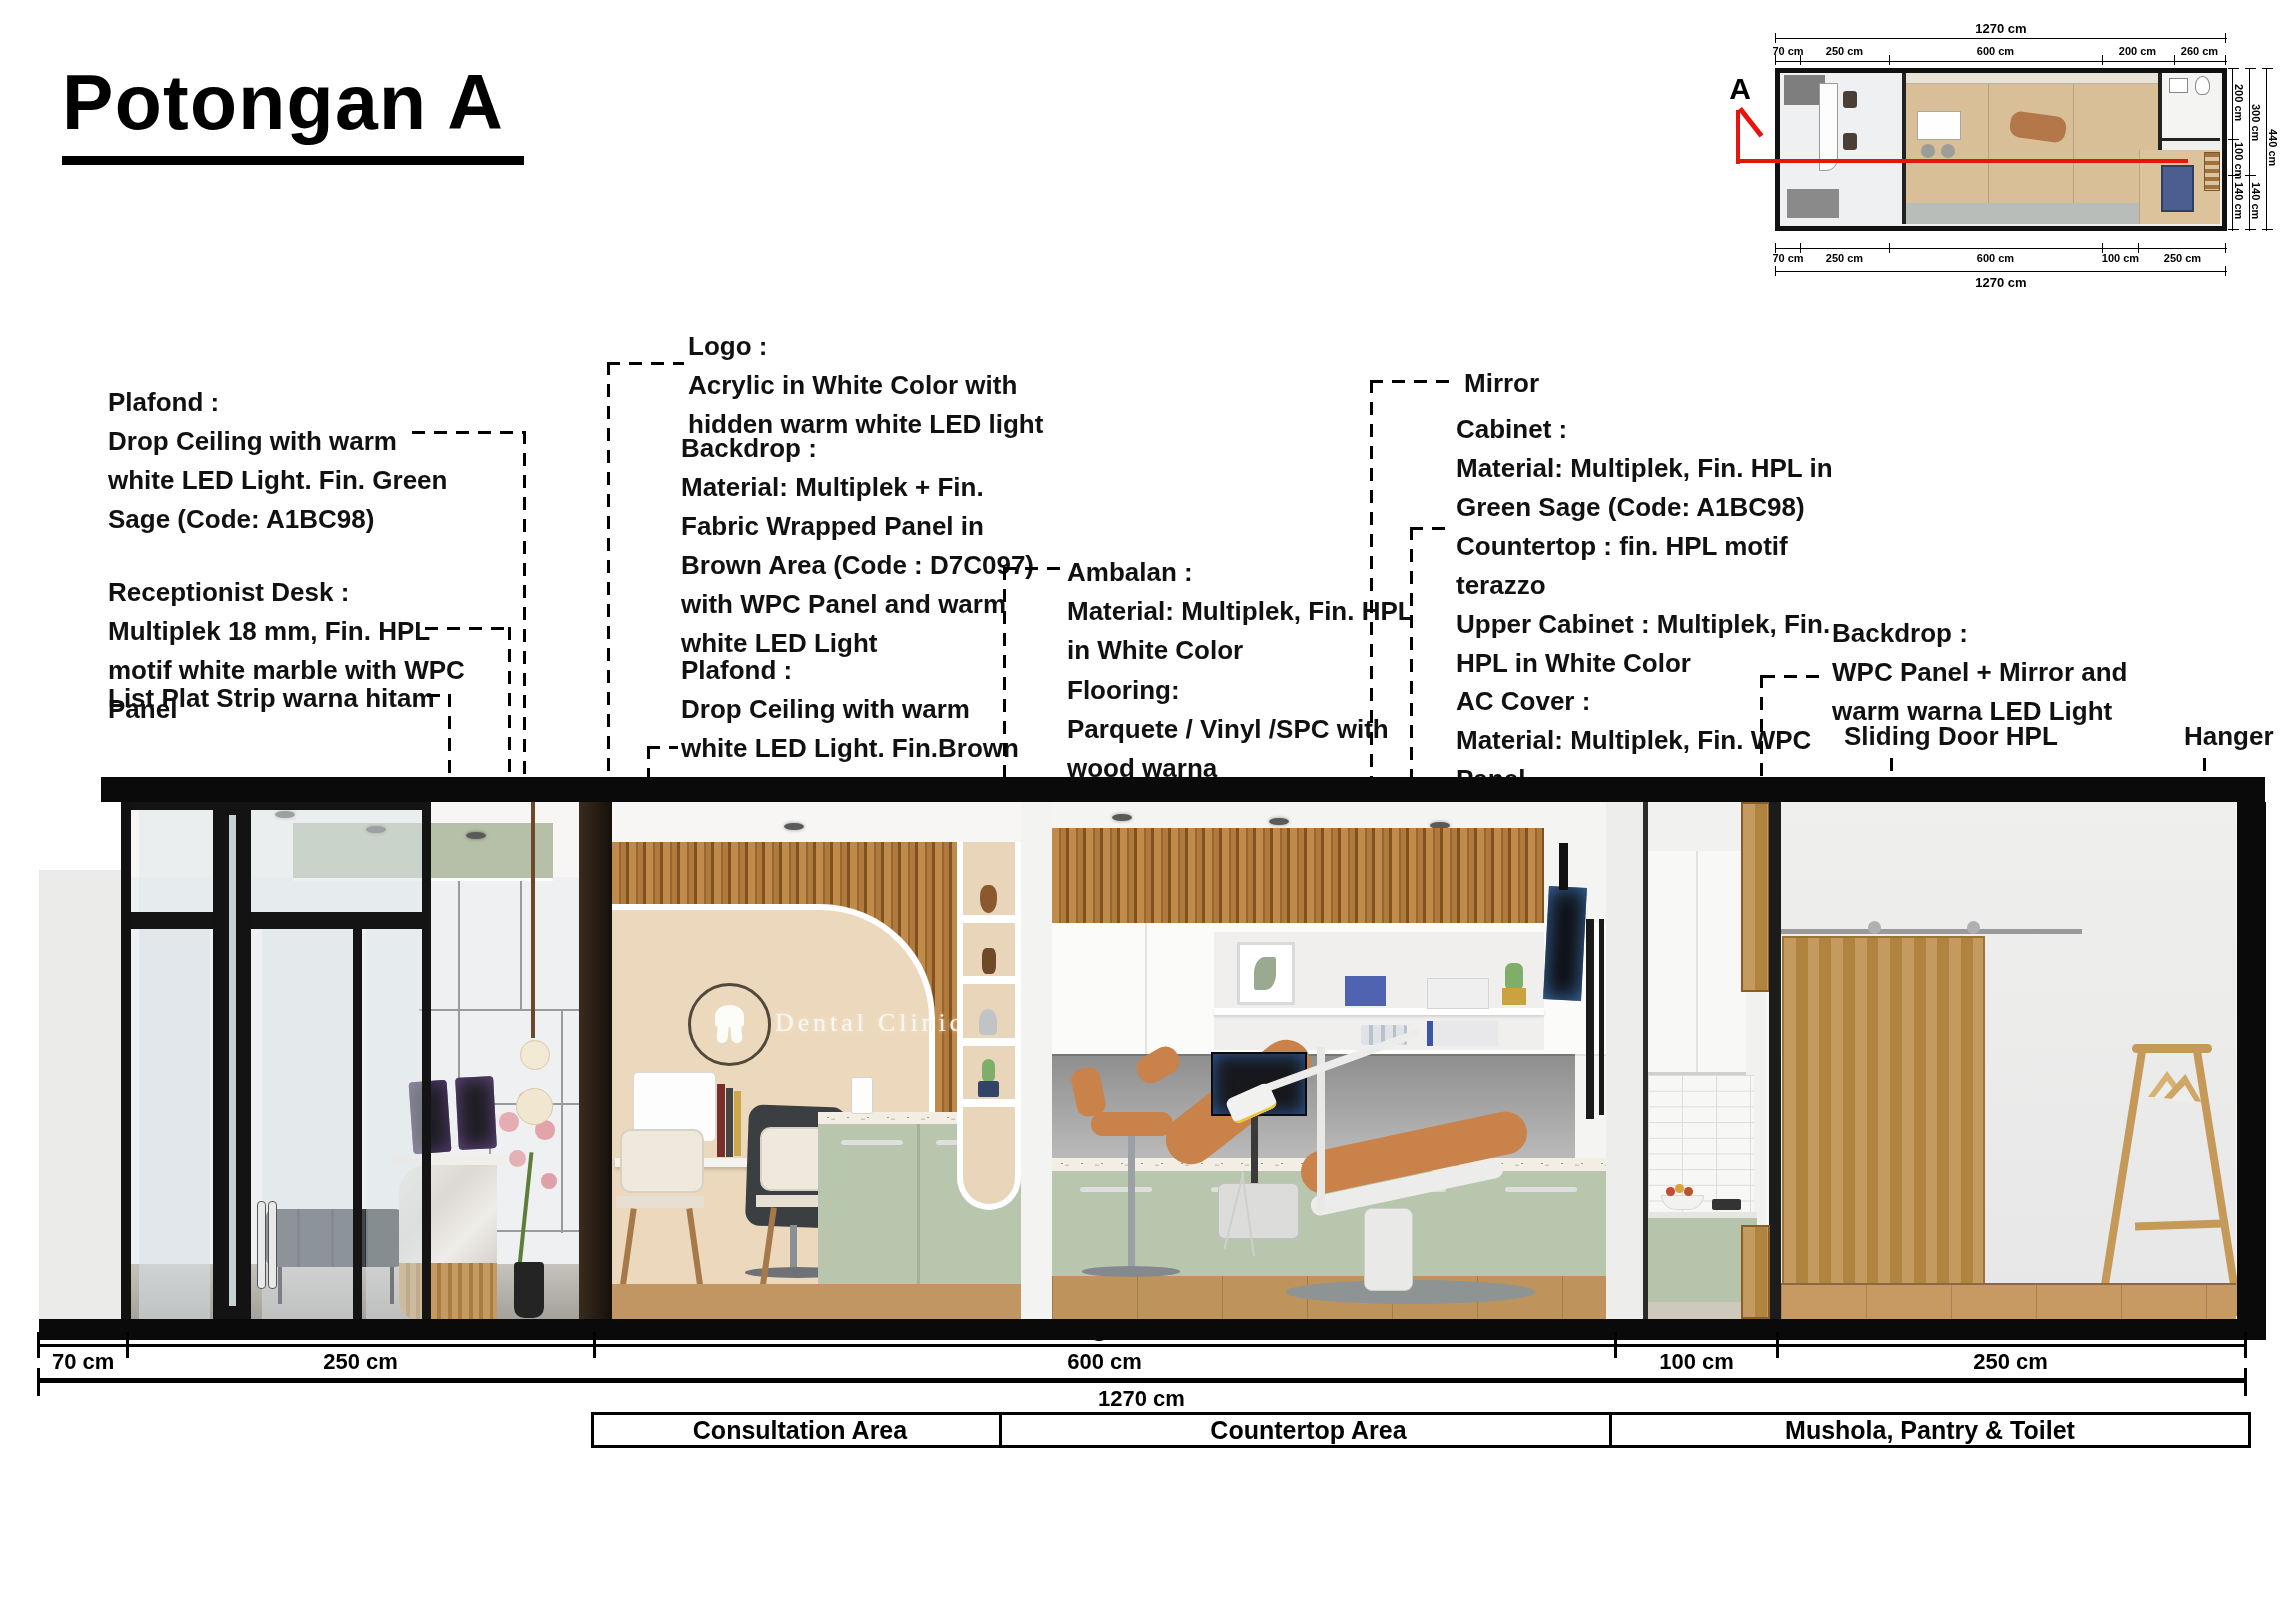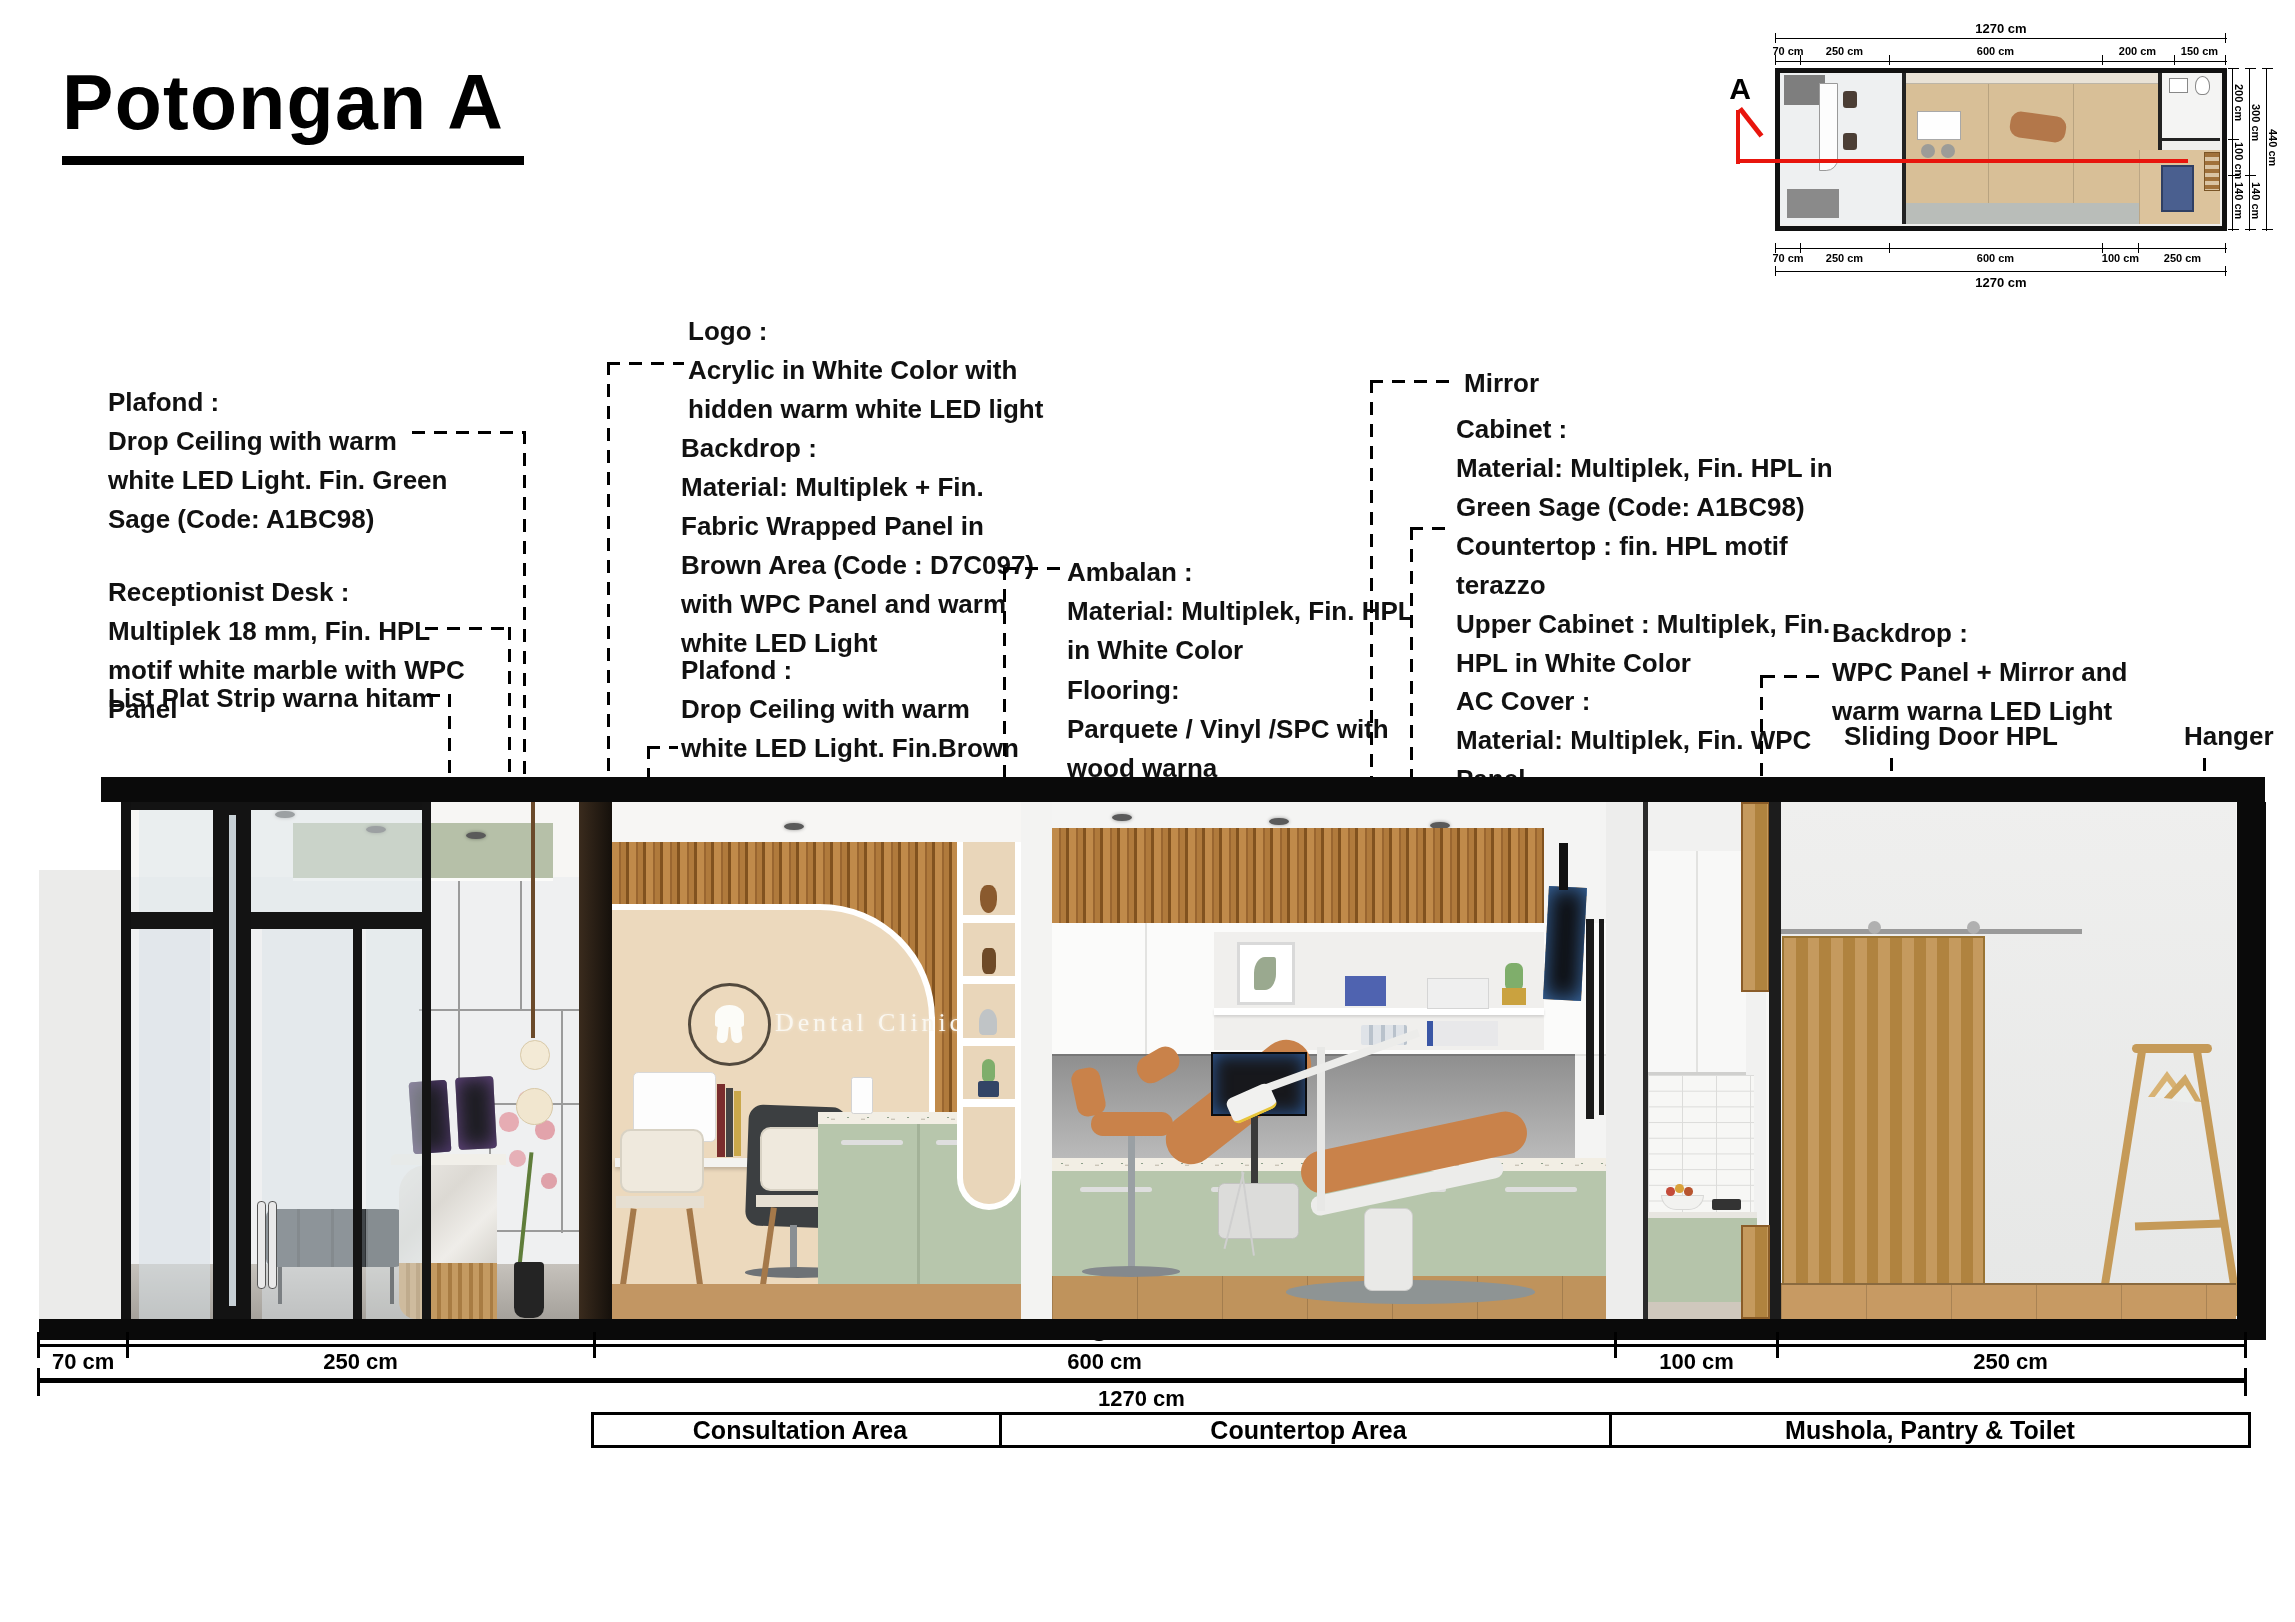--- a/index.html
+++ b/index.html
@@ -50,21 +50,21 @@
     <div class="pline" style="left:47px;top:48px;width:1.3px;height:10.5px;"></div>
     <div class="pline" style="left:72px;top:48px;width:1.3px;height:10.5px;"></div>
     <div class="pline" style="left:161px;top:48px;width:1.3px;height:10.5px;"></div>
     <div class="pline" style="left:374px;top:48px;width:1.3px;height:10.5px;"></div>
     <div class="pline" style="left:446px;top:48px;width:1.3px;height:10.5px;"></div>
     <div class="pline" style="left:497px;top:48px;width:1.3px;height:10.5px;"></div>
     <div class="plab" style="left:37px;top:38px;width:46px;">70 cm</div>
     <div class="plab" style="left:87px;top:38px;width:59px;">250 cm</div>
     <div class="plab" style="left:238px;top:38px;width:59px;">600 cm</div>
     <div class="plab" style="left:380px;top:38px;width:59px;">200 cm</div>
-    <div class="plab" style="left:442px;top:38px;width:59px;">150 cm</div>
+    <div class="plab" style="left:442px;top:38px;width:59px;">260 cm</div>
 
     <div class="abs" style="left:47px;top:61px;width:452px;height:163px;background:#f0efed;border:5.9px solid #111;box-sizing:border-box;">
 
       <div class="abs" style="left:0;top:0;width:123px;height:151px;background:#eef0f1;"></div>
       <div class="abs" style="left:3.9px;top:2.6px;width:41px;height:30px;background:#7e7e7e;"></div>
       <div class="abs" style="left:6.5px;top:116px;width:52px;height:29px;background:#8a8a8a;"></div>
       <div class="abs" style="left:39px;top:10.5px;width:17px;height:86px;background:#fdfdfd;border:1.3px solid #9a9a9a;border-radius:0 0 11.8px 0;"></div>
       <div class="abs" style="left:63px;top:18.3px;width:14.4px;height:17px;background:#4b3e35;border-radius:3.3px;"></div>
       <div class="abs" style="left:63px;top:60px;width:14.4px;height:17px;background:#4b3e35;border-radius:3.3px;"></div>
 
@@ -138,21 +138,21 @@
   </div>
   <div class="ann" style="left:108px;top:573px;">
     <div>Receptionist Desk :</div>
     <div>Multiplek 18 mm, Fin. HPL</div>
     <div>motif  white marble with WPC</div>
     <div>Panel</div>
   </div>
   <div class="ann" style="left:108px;top:679px;">
     <div>List Plat Strip warna hitam</div>
   </div>
-  <div class="ann" style="left:688px;top:312px;">
+  <div class="ann" style="left:688px;top:327px;">
     <div>Logo :</div>
     <div>Acrylic in White Color with</div>
     <div>hidden warm white LED light</div>
   </div>
   <div class="ann" style="left:681px;top:429px;">
     <div>Backdrop :</div>
     <div>Material: Multiplek + Fin.</div>
     <div>Fabric Wrapped Panel in</div>
     <div>Brown Area (Code : D7C097)</div>
     <div>with WPC Panel and warm</div>

